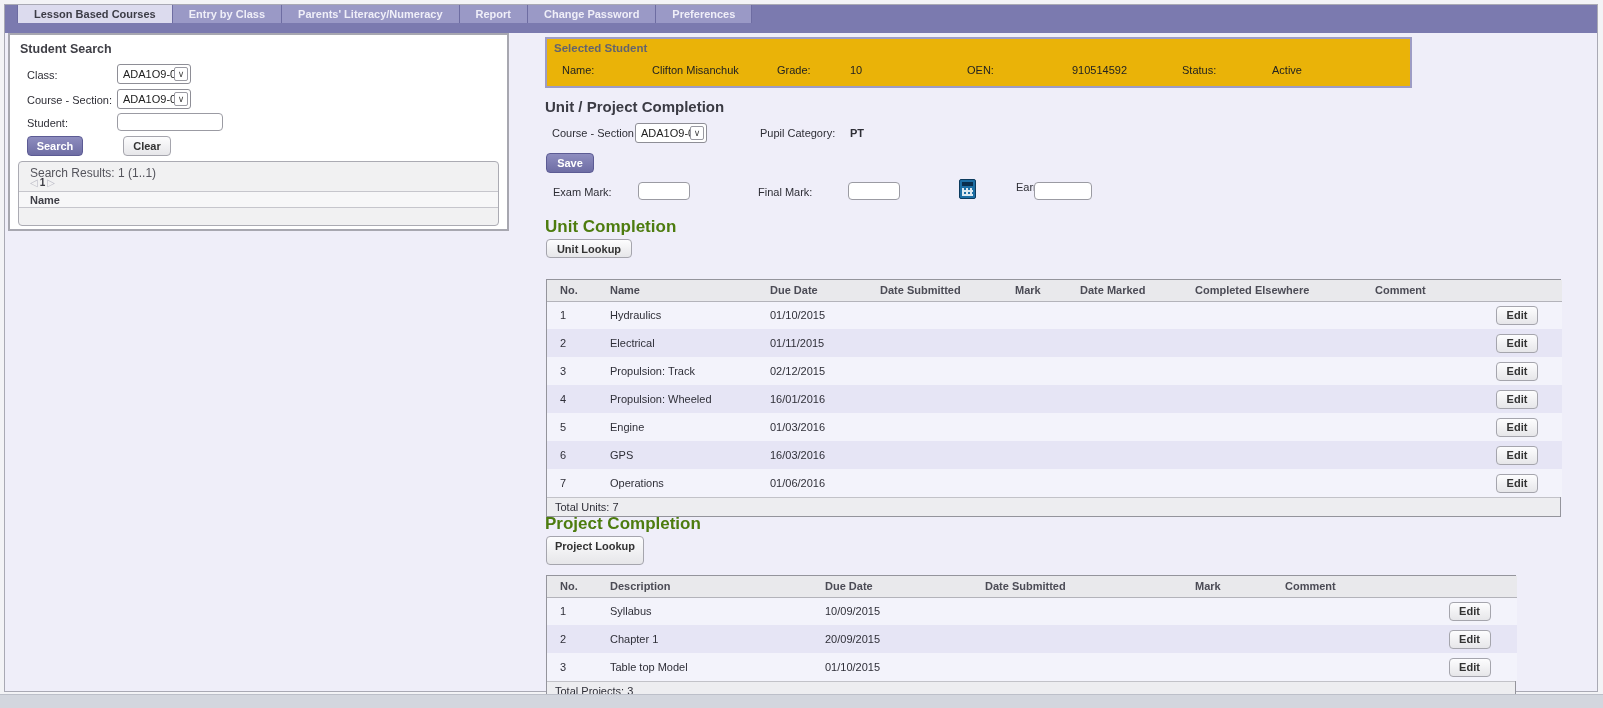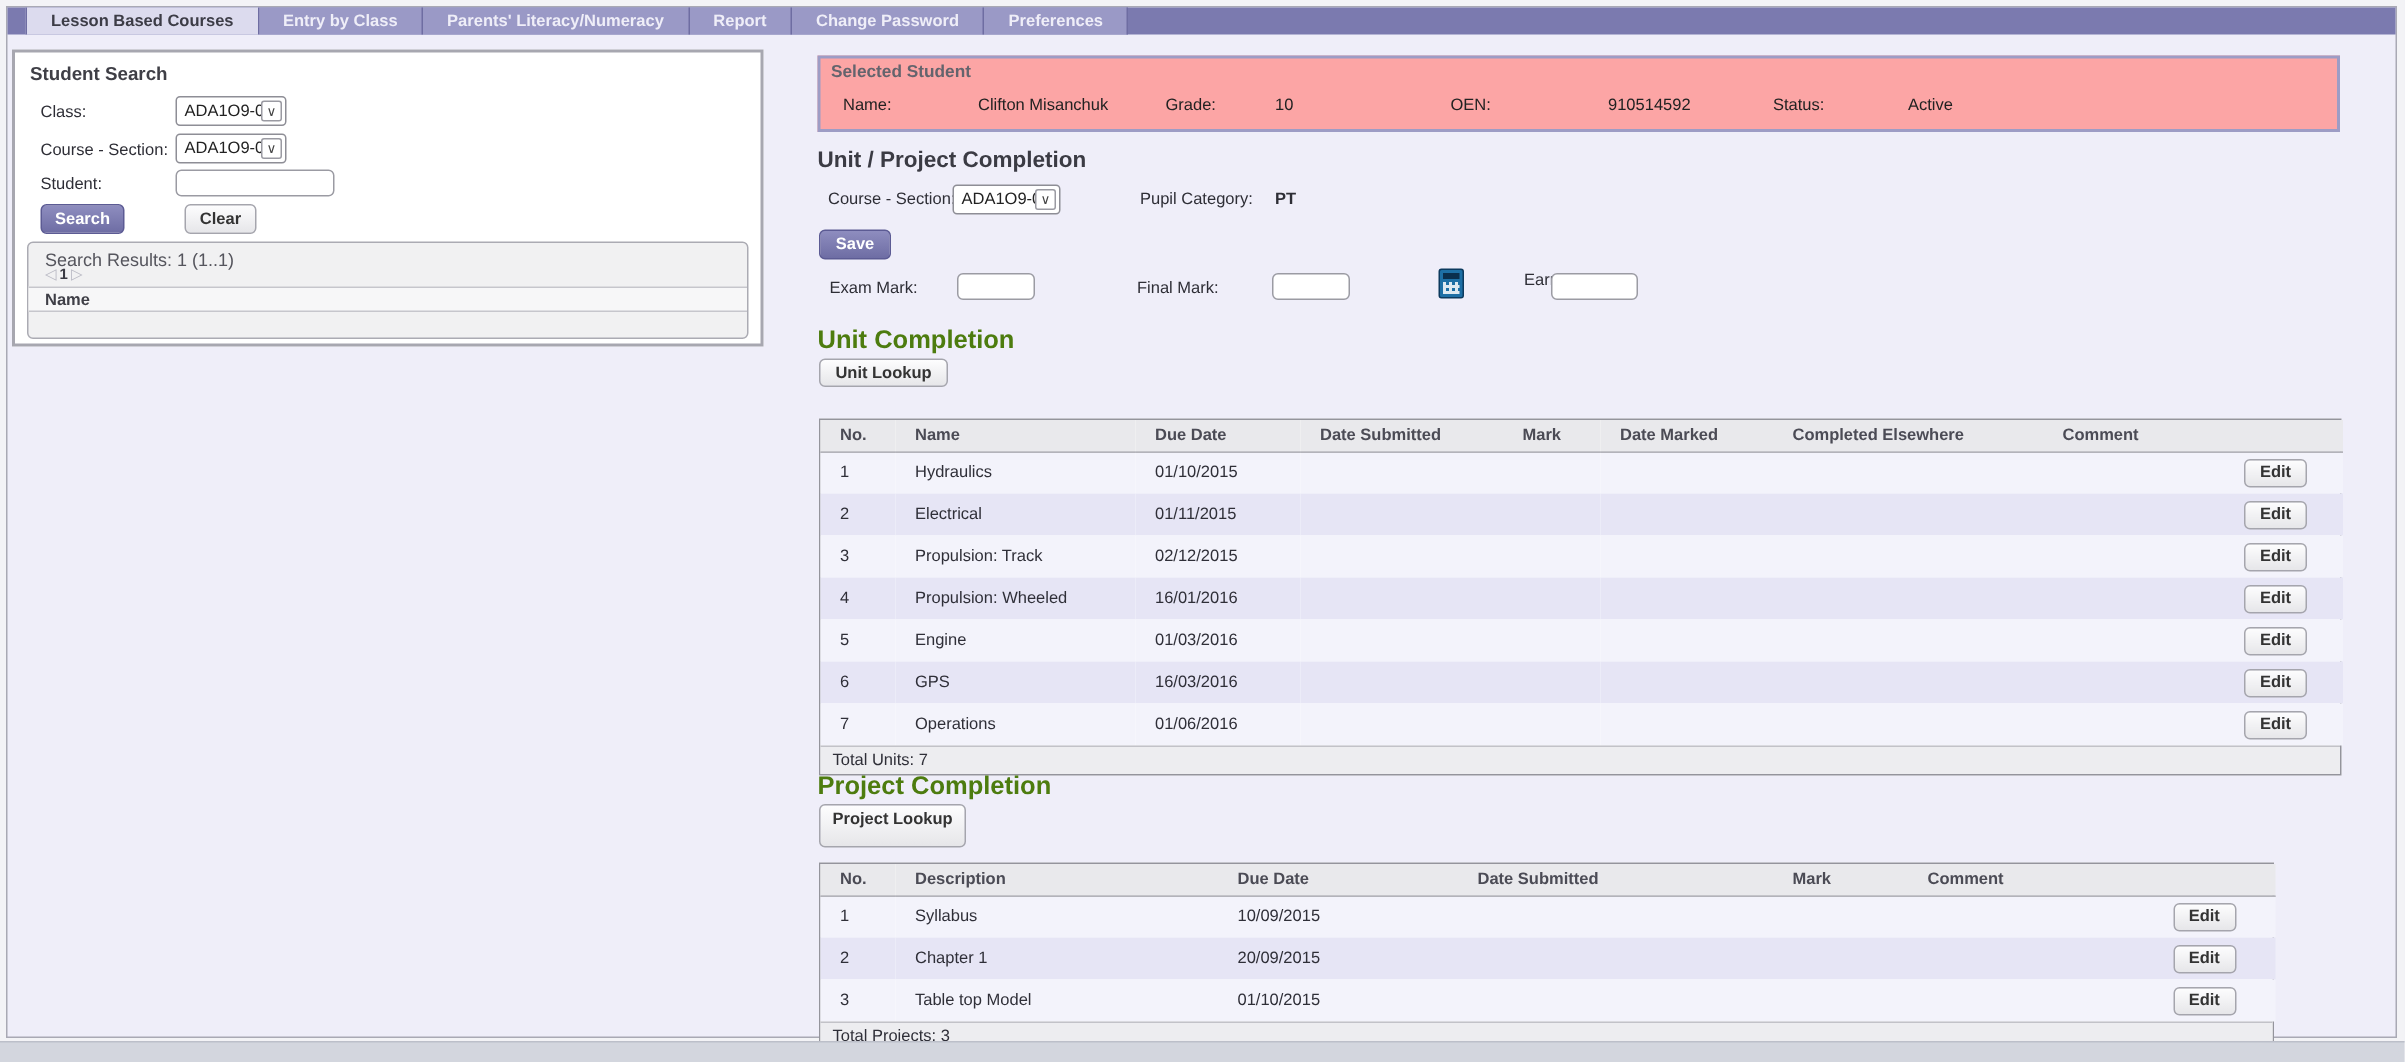--- a/index.html
+++ b/index.html
@@ -4,21 +4,21 @@
 <style>
   * { margin:0; padding:0; box-sizing:border-box; }
   html,body { width:1603px; height:708px; background:#f3f3f6; overflow:hidden;
               font-family:"Liberation Sans", sans-serif; }
   .page { position:absolute; left:4px; top:4px; width:1594px; height:688px;
           background:#efeef9; border:1px solid #a9a9b4; }
   .bottom-strip { position:absolute; left:0; top:694px; width:1603px; height:14px;
           background:#d3d6de; border-top:1px solid #bcbfc9; }
 
   
-  .tabbar { position:absolute; left:0; top:0; width:100%; height:18px;
+  .tabbar { position:absolute; left:0; top:0; width:100%; height:28px;
             background:#7b7aaf; display:flex; padding-left:12px; }
   .tab { height:18px; padding:0 16px; font-size:11px; font-weight:bold;
          color:#efeef8; background:#9a99c6; border-right:1px solid #6e6da2;
          display:flex; align-items:center; white-space:nowrap; cursor:pointer; }
   .tab:first-child { border-left:1px solid #6e6da2; }
   .tab.active { background:#dcdbee; color:#3c3c46; }
 
   
   .lbl { font-size:11px; color:#2e2e36; white-space:nowrap; }
   .btn { display:inline-block; text-align:center; font-size:11px; font-weight:bold;
@@ -50,22 +50,22 @@
   .res-name-hdr { position:absolute; left:0; top:29px; width:100%; height:17px;
                   border-top:1px solid #c6c6cc; border-bottom:1px solid #c6c6cc;
                   background:#f7f7f8; font-size:11px; font-weight:bold; color:#3f3f47;
                   line-height:16px; padding-left:11px; }
   .res-rows { position:absolute; left:0; top:46px; width:100%; }
   .result-row { height:17px; font-size:11px; color:#2f2f38; line-height:17px;
                 padding-left:11px; cursor:pointer; }
   .result-row.selected { background:#c9c8e6; }
 
   
-  .sel-student { position:absolute; left:540px; top:32px; width:1015px; height:51px;
-                 background:#fca5a5; border:2px solid #9d9cc5; }
+  .sel-student { position:absolute; left:540px; top:32px; width:867px; height:51px;
+                 background:#eab308; border:2px solid #9d9cc5; }
   .ss-title { position:absolute; left:7px; top:3px; font-size:11.5px; font-weight:bold; color:#64646d; }
   .ss-item { position:absolute; top:25px; font-size:11px; color:#222; }
 
   
   .upc-title { position:absolute; left:540px; top:93px; font-size:15px; font-weight:bold; color:#3b3b44; }
   .course-row { position:absolute; left:547px; top:117px; width:620px; height:22px; }
   .marks-row  { position:absolute; left:541px; top:176px; width:620px; height:22px; }
   .section-title { position:absolute; font-size:17px; font-weight:bold; color:#4d7c0f; }
 
   .cal-icon { position:absolute; display:inline-block; width:17px; height:20px;

